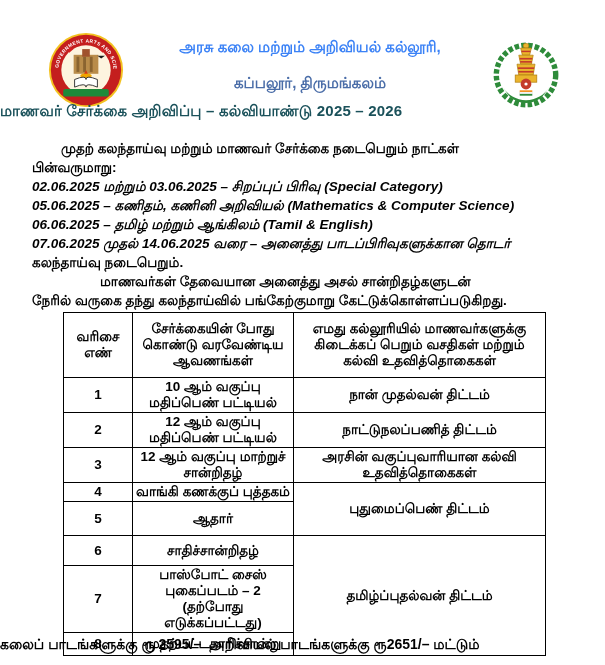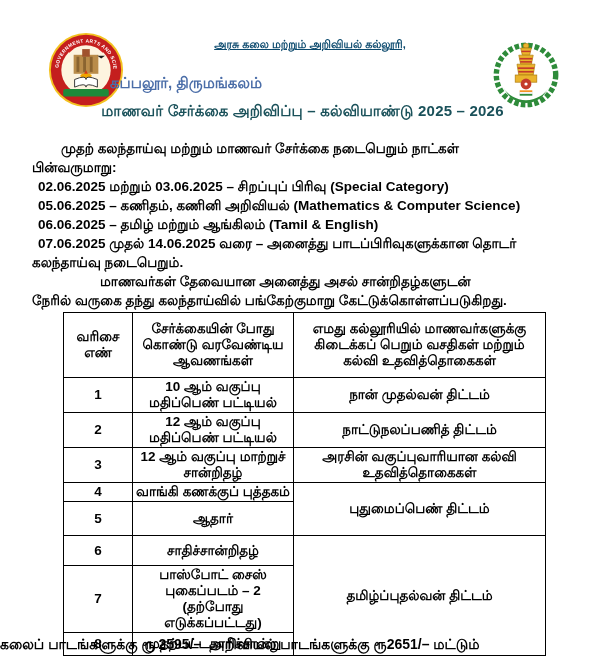--- a/index.html
+++ b/index.html
@@ -8,28 +8,28 @@
     width:605px;height:665px;
     background:#ffffff;
     font-family:"Liberation Sans","DejaVu Sans",sans-serif;
     font-weight:bold;
     color:#000;
     overflow:hidden;
   }
   
   .logo-left{position:absolute;left:48px;top:29px;width:76px;height:82px;}
   .logo-right{position:absolute;left:490px;top:34px;width:72px;height:82px;}
-  .college-line1{position:absolute;left:110px;right:95px;top:38px;text-align:center;font-size:11px;color:#0c4a6e;text-decoration:underline;}
-  .college-line2{position:absolute;left:110px;right:95px;top:74px;font-size:15px;color:#4a6da8;}
-  .notice-title{position:absolute;left:0;right:0;top:102px;text-align:center;font-size:15px;color:#1a515a;letter-spacing:.2px;}
+  .college-line1{position:absolute;left:110px;right:95px;top:38px;text-align:center;font-size:15px;color:#3b82f6;}
+  .college-line2{position:absolute;left:110px;right:95px;top:74px;text-align:center;font-size:15px;color:#4a6da8;}
+  .notice-title{position:absolute;left:0;right:0;top:102px;font-size:15px;color:#1a515a;letter-spacing:.2px;}
   
   .bodytext{position:absolute;left:32px;top:139px;width:548px;font-size:13.5px;line-height:19px;}
   .line{height:19px;white-space:nowrap;}
   .indent-intro{margin-left:29px;}
-  .sched{margin-left:6px;}
+  .sched{margin-left:0;font-style:italic;}
   .indent-note{margin-left:68px;}
   
   .doc-table{
     position:absolute;left:63px;top:312px;
     border-collapse:collapse;table-layout:fixed;width:482px;
     font-size:13.5px;line-height:16px;
   }
   .doc-table td,.doc-table th{
     border:1.6px solid #000;
     padding:1px 3px;

